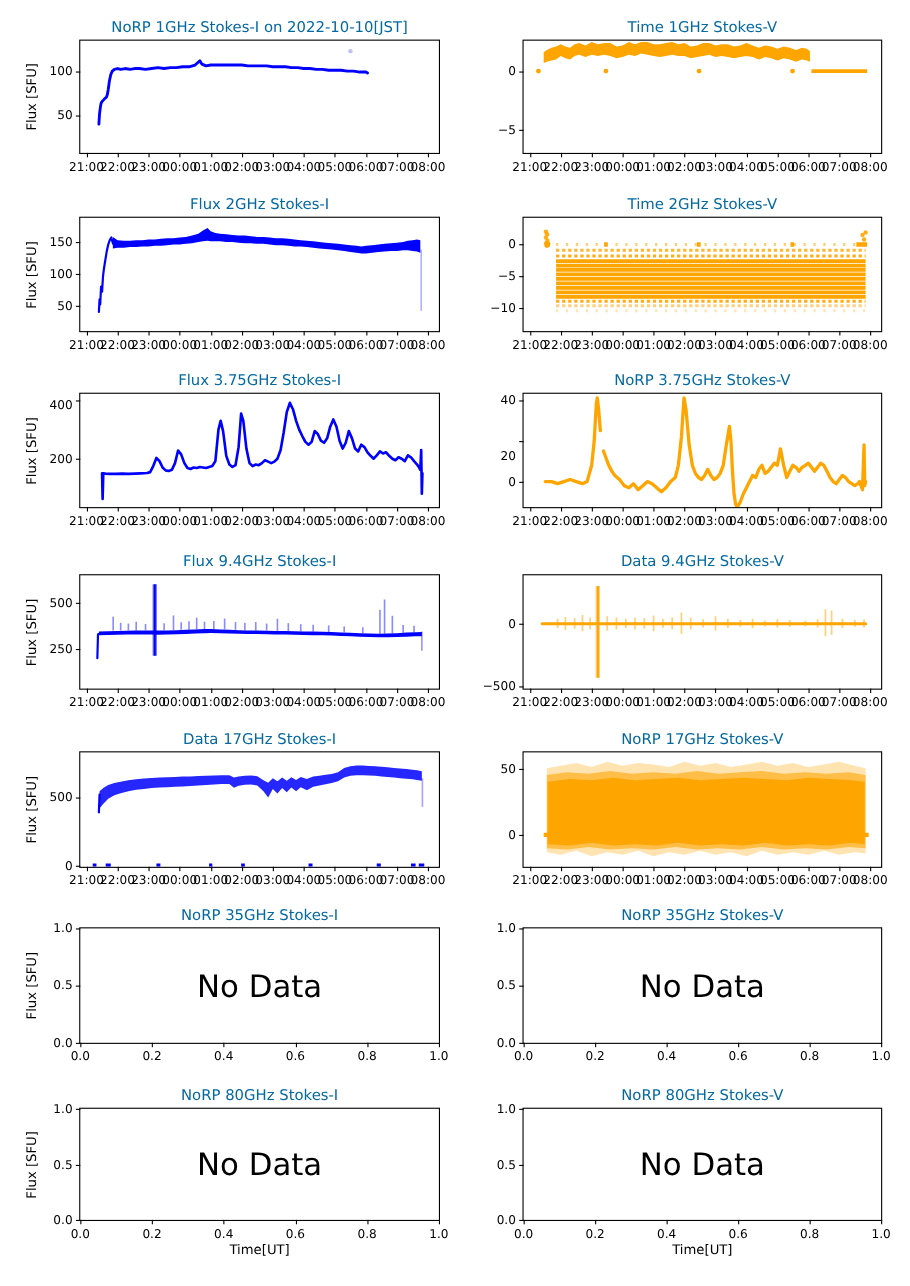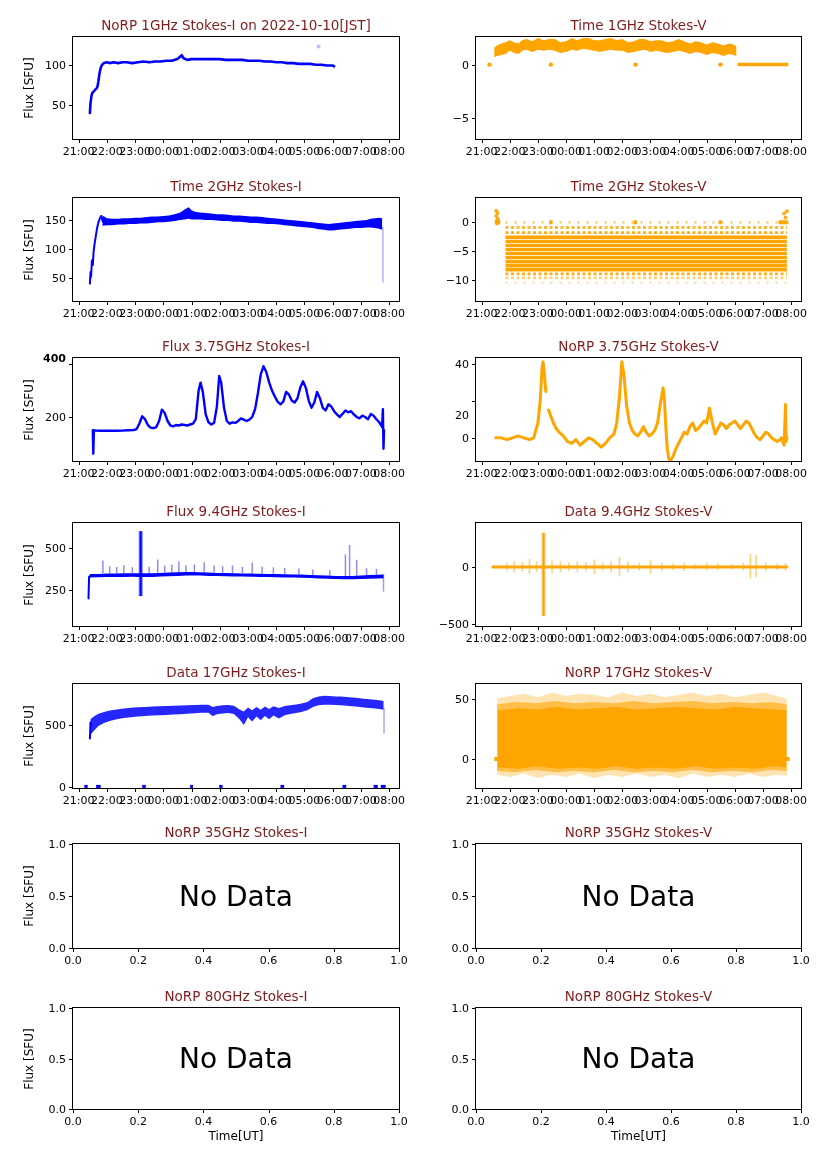--- a/index.html
+++ b/index.html
@@ -1,20 +1,20 @@
 <!DOCTYPE html>
 <html><head>
 <meta charset="utf-8">
 <style>
   html,body { margin:0; padding:0; background:#fff; }
   #figure { position:relative; width:827px; height:1169px; background:#ffffff;
             font-family:"DejaVu Sans", sans-serif; color:#000; overflow:hidden; }
   .panel { position:absolute; border:1px solid #000; background:#fff; box-sizing:content-box; }
   .chart-title { position:absolute; bottom:100%; left:50%; transform:translateX(-50%);
-                 margin-bottom:4px; font-size:13.5px; white-space:nowrap; color:#7f1d1d; }
+                 margin-bottom:4px; font-size:13.5px; white-space:nowrap; color:#0369a1; }
   .plot { position:absolute; left:0; top:0; width:100%; height:100%; display:block; }
   .no-data { position:absolute; left:0; top:0; right:0; bottom:0; display:flex;
              align-items:center; justify-content:center; font-size:28px; color:#000;
              pointer-events:none; }
   .xlabel { position:absolute; top:calc(100% + 20px); left:50%; transform:translateX(-50%);
             font-size:12px; white-space:nowrap; }
   .ylwrap { position:absolute; right:calc(100% + 44px); top:0; bottom:0; width:0; }
   .ylwrap span { position:absolute; top:50%; left:0; transform:translate(-50%,-50%) rotate(-90deg);
                  white-space:nowrap; font-size:12px; }
   .xtick { position:absolute; top:100%; width:1px; height:4px; background:#000; }
@@ -99,21 +99,21 @@
       <div class="xtick" style="left: 287.013px;"></div>
       <div class="xticklab" style="left: 287.013px;">07:00</div>
       <div class="xtick" style="left: 315.152px;"></div>
       <div class="xticklab" style="left: 315.152px;">08:00</div>
       <div class="ytick" style="top: 80.75px;"></div>
       <div class="yticklab" style="top: 80.75px;">−5</div>
       <div class="ytick" style="top: 27.625px;"></div>
       <div class="yticklab" style="top: 27.625px;">0</div>
     </div>
   <div class="panel" style="left:72px;  top:197px;  width:326px; height:103px;">
-    <div class="chart-title">Time 2GHz Stokes-I</div>
+    <div class="chart-title">Flux 2GHz Stokes-I</div>
     <div class="ylwrap">
         <span>Flux [SFU]</span>
       </div>
     <svg class="plot" viewBox="0 0 326 103" preserveAspectRatio="none">
         <polyline points="16.9,85.6 17.5,74.1 18.1,78.7 18.9,62.5 19.8,67.1 20.6,53.8 21.5,46.3 22.6,39.3 24.0,30.7 25.4,24.3 26.8,20.3 28.2,17.9 29.6,23.1 31.0,24.9" fill="none" stroke="#0000ff" stroke-width="2" opacity="1" stroke-linejoin="round" stroke-linecap="round"></polyline>
         <polygon points="29.6,17.4 33.9,20.3 39.5,20.8 45.2,20.8 50.8,20.3 56.5,20.3 62.1,19.7 67.7,19.7 73.4,19.1 79.0,18.5 84.7,18.5 90.3,17.9 96.0,17.4 101.6,16.2 107.3,14.5 111.5,11.6 115.7,9.3 118.5,12.2 122.8,13.9 127.0,14.5 132.7,15.0 138.3,15.6 143.9,16.2 149.6,16.2 155.2,16.8 160.9,17.4 166.5,17.4 172.2,17.9 177.8,18.5 183.5,18.5 189.1,19.1 194.8,19.7 200.4,20.3 206.0,20.8 211.7,21.4 217.3,22.0 223.0,22.6 228.6,23.1 234.3,23.7 239.9,24.3 245.6,24.9 251.2,25.5 255.4,26.0 259.7,25.5 265.3,24.9 271.0,24.3 276.6,23.7 282.3,23.1 287.9,22.6 293.5,22.0 297.8,20.8 302.0,20.3 306.2,19.7 309.1,20.3 309.1,31.8 306.2,30.7 302.0,30.1 297.8,29.5 293.5,29.5 287.9,30.1 282.3,30.1 276.6,30.7 271.0,31.2 265.3,31.8 259.7,32.4 255.4,32.4 251.2,31.8 245.6,31.2 239.9,30.1 234.3,29.5 228.6,28.9 223.0,28.4 217.3,27.8 211.7,27.2 206.0,26.6 200.4,26.0 194.8,26.0 189.1,25.5 183.5,24.9 177.8,24.9 172.2,24.3 166.5,23.7 160.9,23.7 155.2,23.1 149.6,23.1 143.9,22.6 138.3,22.0 132.7,22.0 127.0,21.4 122.8,21.4 118.5,21.4 115.7,20.8 111.5,21.4 107.3,22.0 101.6,23.1 96.0,23.7 90.3,24.3 84.7,24.3 79.0,24.9 73.4,25.5 67.7,25.5 62.1,26.0 56.5,26.0 50.8,26.6 45.2,26.6 39.5,27.2 33.9,27.2 29.6,27.8" fill="#0000ff" opacity="1"></polygon>
         <line x1="309.9" x2="309.9" y1="84.5" y2="28.9" stroke="#0000ff" stroke-width="1.5" opacity="0.3"></line>
       </svg>
   <div class="xtick" style="left: 5.64502px;"></div>
       <div class="xticklab" style="left: 5.64502px;">21:00</div>
@@ -240,21 +240,21 @@
       <div class="xticklab" style="left: 231.446px;">05:00</div>
       <div class="xtick" style="left: 259.671px;"></div>
       <div class="xticklab" style="left: 259.671px;">06:00</div>
       <div class="xtick" style="left: 287.896px;"></div>
       <div class="xticklab" style="left: 287.896px;">07:00</div>
       <div class="xtick" style="left: 316.121px;"></div>
       <div class="xticklab" style="left: 316.121px;">08:00</div>
       <div class="ytick" style="top: 59.0463px;"></div>
       <div class="yticklab" style="top: 59.0463px;">200</div>
       <div class="ytick" style="top: 6.08997px;"></div>
-      <div class="yticklab" style="top: 0; font-weight: bold;">400</div>
+      <div class="yticklab" style="top: 10px;">400</div>
     </div>
   <div class="panel" style="left:475px; top:357px;  width:325px; height:103px;">
     <div class="chart-title">NoRP 3.75GHz Stokes-V</div>
     <svg class="plot" viewBox="0 0 325 103" preserveAspectRatio="none">
         <polyline points="19.7,79.8 25.3,79.8 31.0,81.7 36.6,79.8 42.2,77.9 47.8,79.8 53.5,81.7 57.7,79.8 61.9,65.0 64.2,42.7 66.1,9.3 67.0,3.7 68.1,13.0 69.8,33.4" fill="none" stroke="#ffa500" stroke-width="3" opacity="1" stroke-linejoin="round" stroke-linecap="round"></polyline>
         <polyline points="72.6,52.0 74.6,57.5 77.4,65.0 80.2,70.5 83.0,74.2 87.2,77.9 91.5,83.5 95.7,85.4 99.9,81.7 104.1,87.2 108.3,83.5 112.6,79.8 116.8,81.7 121.0,85.4 125.2,89.1 129.4,85.4 133.7,79.8 137.9,76.1 140.7,65.0 143.5,39.0 145.8,3.7 147.7,14.8 150.5,46.4 153.4,65.0 156.2,72.4 159.0,76.1 161.8,77.9 164.6,74.2 167.4,68.7 170.2,74.2 173.1,77.9 175.9,76.1 178.7,72.4 181.5,65.0 184.3,46.4 187.1,29.7 188.5,42.7 189.9,70.5 191.3,90.9 192.7,100.2 194.2,103.0 197.0,98.4 199.8,90.9 202.6,85.4 205.4,79.8 208.2,74.2 211.0,76.1 213.9,68.7 216.7,65.0 219.5,72.4 222.3,70.5 225.1,66.8 227.9,63.1 230.7,65.0 233.5,50.1 236.4,65.0 239.2,76.1 242.0,70.5 244.8,65.0 247.6,66.8 250.4,70.5 253.2,66.8 256.1,65.0 258.9,63.1 261.7,66.8 264.5,70.5 267.3,66.8 270.1,63.1 272.9,65.0 275.8,70.5 278.6,76.1 281.4,79.8 284.2,81.7 287.0,77.9 289.8,74.2 292.6,76.1 295.5,79.8 298.3,81.7 301.1,83.5 303.9,81.7 305.3,79.8 306.7,83.5 308.1,87.2 309.0,61.2 309.5,46.4 310.1,83.5 310.9,79.8" fill="none" stroke="#ffa500" stroke-width="3" opacity="1" stroke-linejoin="round" stroke-linecap="round"></polyline>
       </svg>
   <div class="xtick" style="left: 5.62771px;"></div>
       <div class="xticklab" style="left: 5.62771px;">21:00</div>
       <div class="xtick" style="left: 33.7662px;"></div>

